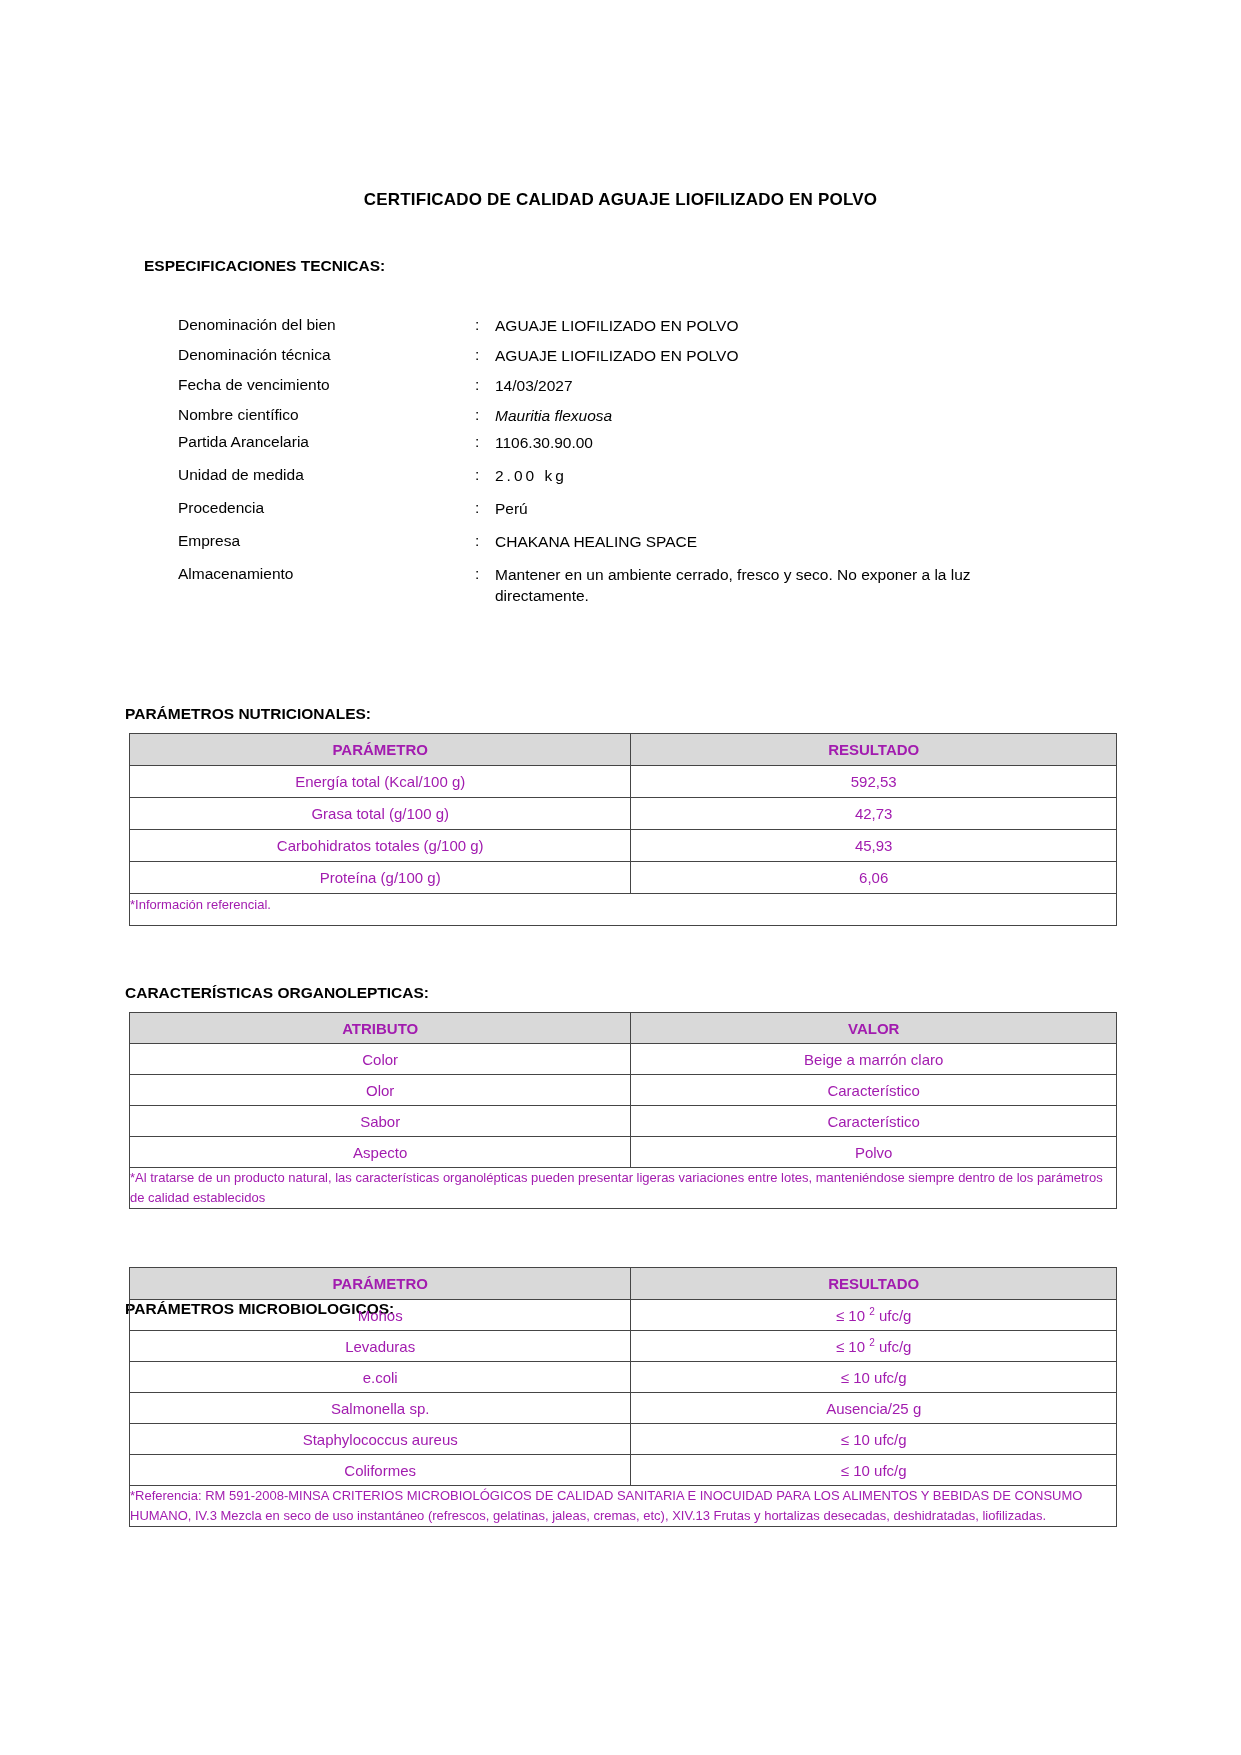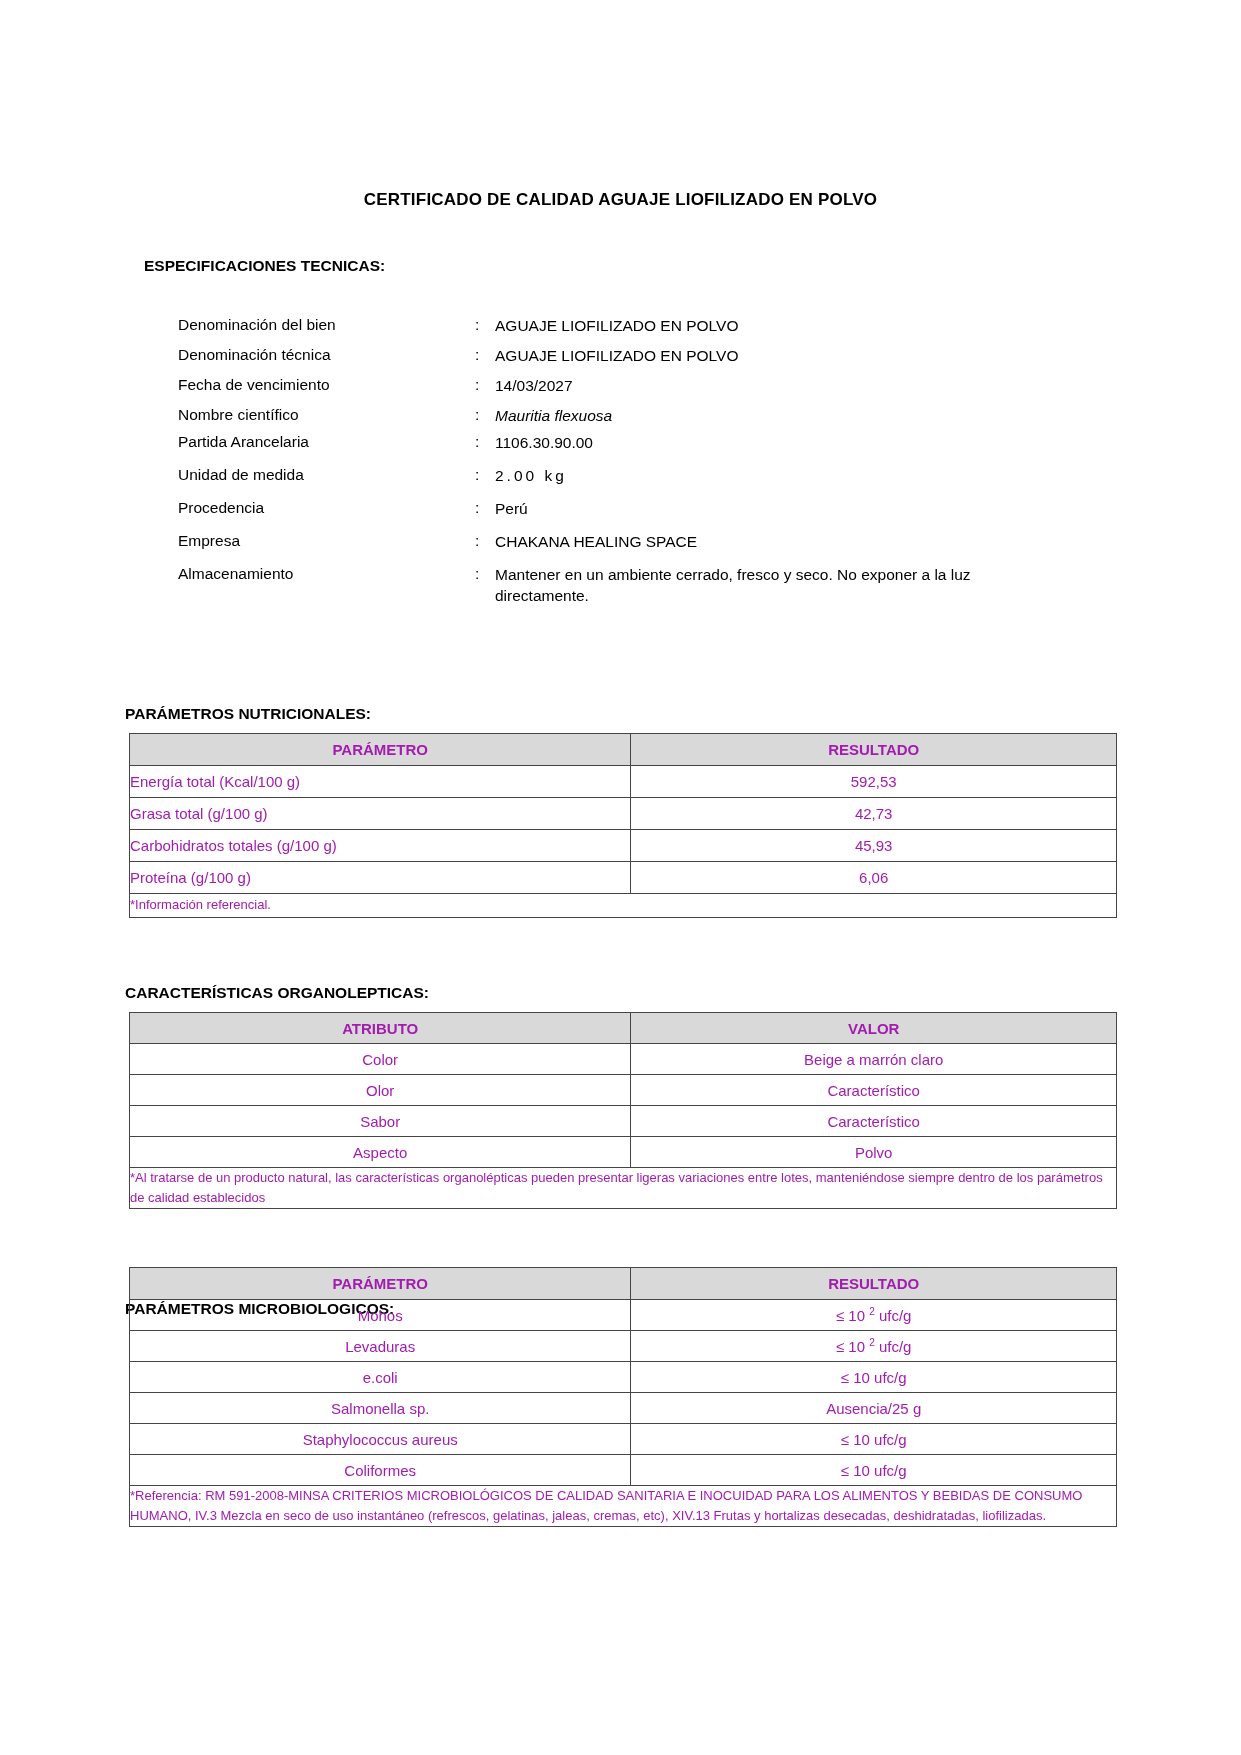--- a/index.html
+++ b/index.html
@@ -24,33 +24,33 @@
   .spec-value{padding-left:12px;width:560px;line-height:21px;}
   .spec-value.italic{font-style:italic;}
   .spec-value.spaced{letter-spacing:3px;}
 
   table.tbl{position:absolute;left:129px;width:988px;border-collapse:collapse;table-layout:fixed;
     font-size:15px;color:#a21caf;}
   table.tbl th,table.tbl td{border:1px solid #454545;padding:0;vertical-align:middle;overflow:hidden;}
   table.tbl th{background:#d9d9d9;font-weight:bold;text-align:center;font-size:15px;}
   col.c1{width:50.8%;}
   col.c2{width:49.2%;}
-  td.param-left{text-align:left;padding-left:10px;}
+  td.param-left{text-align:center;padding-left:10px;}
   td.center{text-align:center;}
   td.result{text-align:center;}
   tr.hdr{height:32px;}
   #nutri-table{top:733px;}
   #nutri-table tr.data{height:32px;}
   #organo-table{top:1012px;}
   #organo-table tr.hdr{height:31px;}
   #organo-table tr.data{height:31px;}
   #micro-table{top:1267px;}
   #micro-table tr.data{height:31px;}
   td.footnote{font-size:13px;line-height:20px;text-align:left;padding:3px 8px 4px 8px;}
-  #nutri-table td.footnote{padding-top:1px;padding-bottom:2px;margin-top:33px;}
+  #nutri-table td.footnote{padding-top:1px;padding-bottom:10px;margin-top:33px;}
   sup.exp{font-size:10px;line-height:0;}
 </style>
 </head>
 <body>
 
 <div id="page">
 
   <div class="doc-title">CERTIFICADO DE CALIDAD AGUAJE LIOFILIZADO EN POLVO</div>
 
   <div class="section-heading" id="specs-heading">ESPECIFICACIONES TECNICAS:</div>

